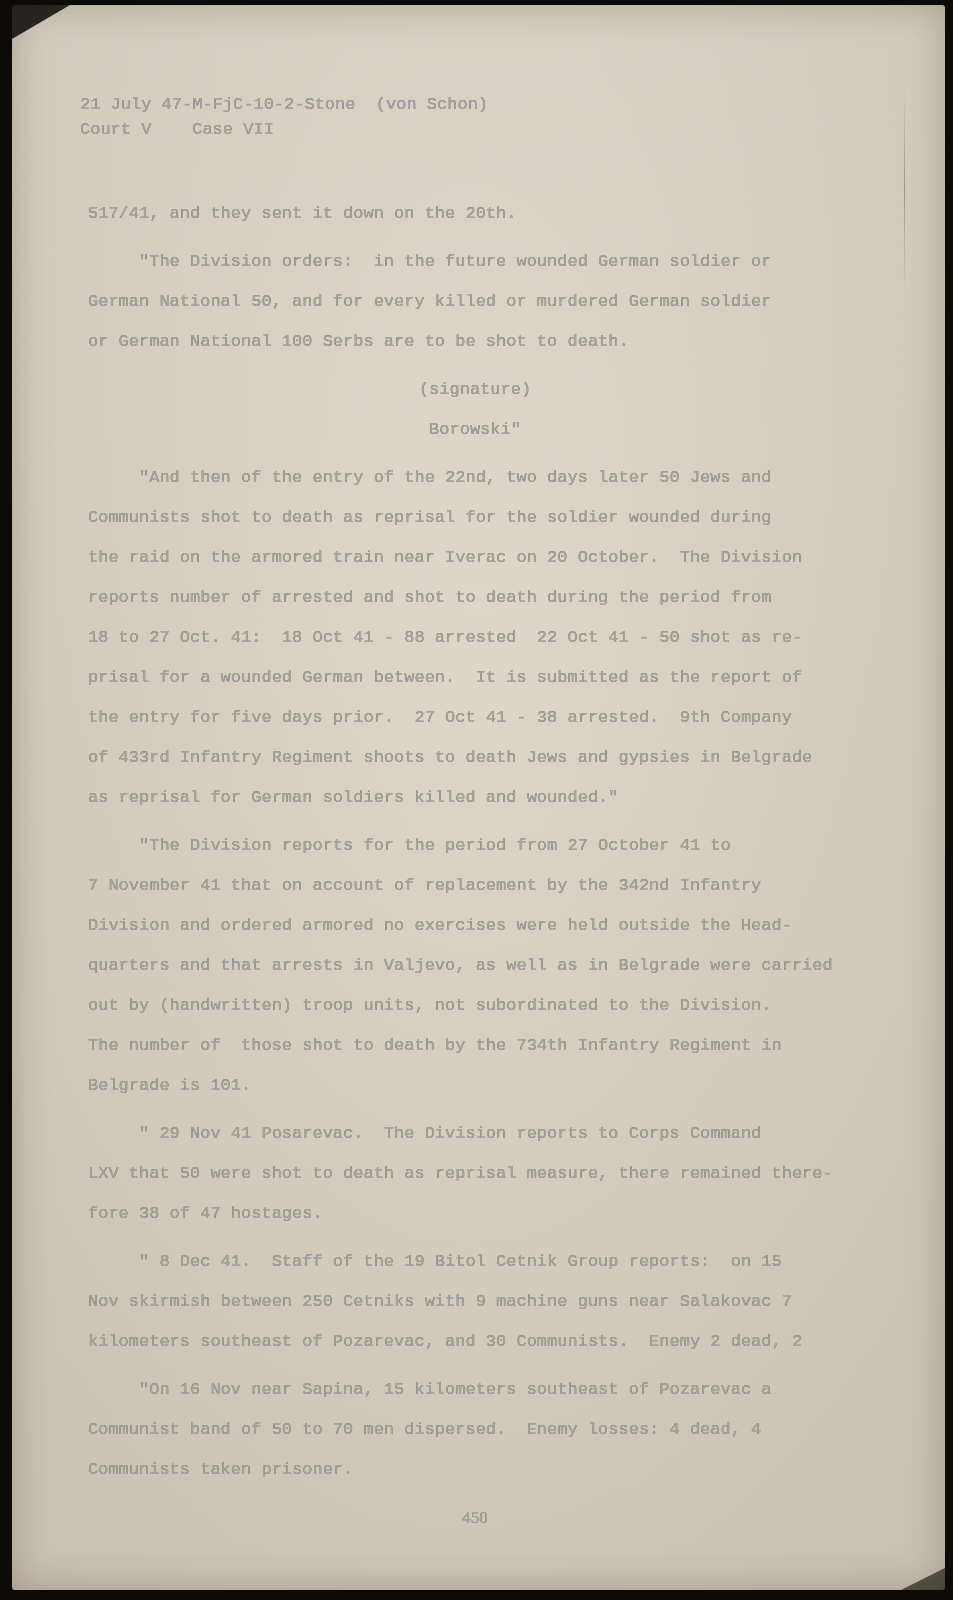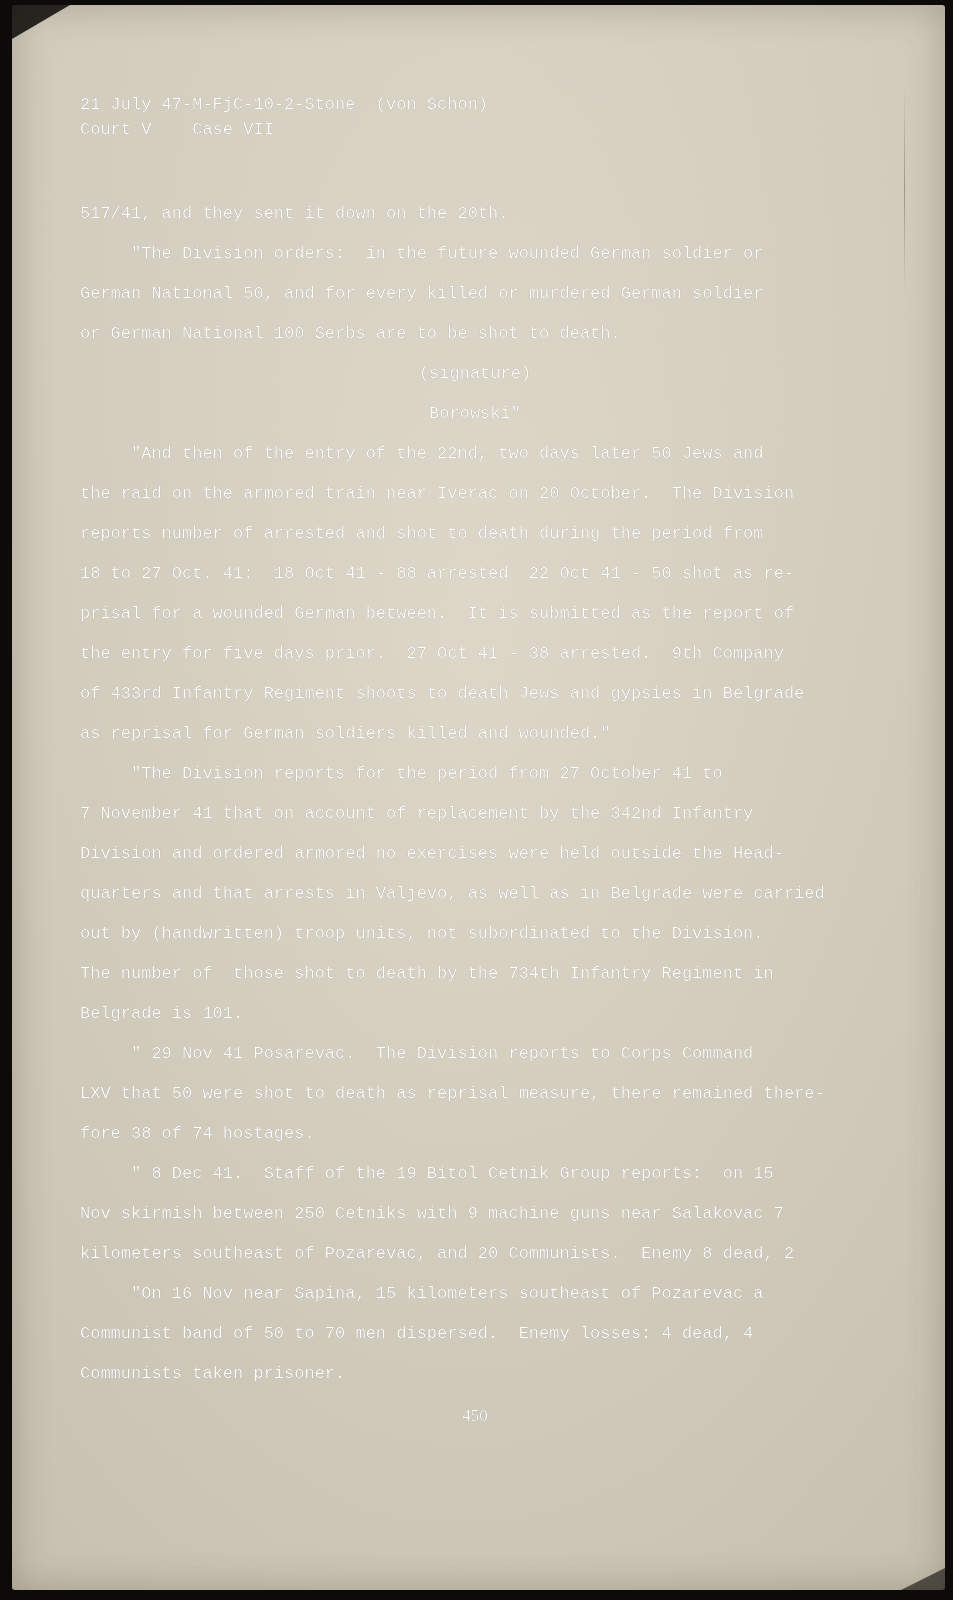--- a/index.html
+++ b/index.html
@@ -46,32 +46,32 @@
     top: 80px;
     width: 1px;
     height: 210px;
     background: linear-gradient(to bottom, rgba(60,50,35,0.0), rgba(60,50,35,0.35), rgba(60,50,35,0.0));
   }
   .content {
     position: absolute;
     left: 80px;
     top: 92px;
     width: 790px;
-    color: #ffffff;
+    color: #a3a3a3;
   }
   .doc-header .header-line {
     white-space: pre;
     font-size: 17px;
     line-height: 25px;
     text-shadow: 0 0 0.6px rgba(63,59,51,0.8);
   }
   .doc-body {
     margin-top: 52px;
   }
-  .paragraph { margin: 0; }
+  .paragraph { margin: 8px; }
   .text-line {
     white-space: pre;
     font-size: 17px;
     line-height: 40px;
     height: 40px;
     text-shadow: 0 0 0.6px rgba(63,59,51,0.8);
   }
   .paragraph.center .text-line {
     text-align: center;
   }
@@ -109,46 +109,47 @@
         <div class="text-line">     "The Division orders:  in the future wounded German soldier or</div>
         <div class="text-line">German National 50, and for every killed or murdered German soldier</div>
         <div class="text-line">or German National 100 Serbs are to be shot to death.</div>
       </div>
       <div class="paragraph center">
         <div class="text-line">(signature)</div>
         <div class="text-line">Borowski"</div>
       </div>
       <div class="paragraph">
         <div class="text-line">     "And then of the entry of the 22nd, two days later 50 Jews and</div>
+        <div class="text-line">Communists shot to death as reprisal for the soldier wounded during</div>
         <div class="text-line">the raid on the armored train near Iverac on 20 October.  The Division</div>
         <div class="text-line">reports number of arrested and shot to death during the period from</div>
         <div class="text-line">18 to 27 Oct. 41:  18 Oct 41 - 88 arrested  22 Oct 41 - 50 shot as re-</div>
         <div class="text-line">prisal for a wounded German between.  It is submitted as the report of</div>
         <div class="text-line">the entry for five days prior.  27 Oct 41 - 38 arrested.  9th Company</div>
         <div class="text-line">of 433rd Infantry Regiment shoots to death Jews and gypsies in Belgrade</div>
         <div class="text-line">as reprisal for German soldiers killed and wounded."</div>
       </div>
       <div class="paragraph">
         <div class="text-line">     "The Division reports for the period from 27 October 41 to</div>
         <div class="text-line">7 November 41 that on account of replacement by the 342nd Infantry</div>
         <div class="text-line">Division and ordered armored no exercises were held outside the Head-</div>
         <div class="text-line">quarters and that arrests in Valjevo, as well as in Belgrade were carried</div>
         <div class="text-line">out by (handwritten) troop units, not subordinated to the Division.</div>
         <div class="text-line">The number of  those shot to death by the 734th Infantry Regiment in</div>
         <div class="text-line">Belgrade is 101.</div>
       </div>
       <div class="paragraph">
         <div class="text-line">     " 29 Nov 41 Posarevac.  The Division reports to Corps Command</div>
         <div class="text-line">LXV that 50 were shot to death as reprisal measure, there remained there-</div>
-        <div class="text-line">fore 38 of 74 hostages.</div>
+        <div class="text-line">fore 38 of 47 hostages.</div>
       </div>
       <div class="paragraph">
         <div class="text-line">     " 8 Dec 41.  Staff of the 19 Bitol Cetnik Group reports:  on 15</div>
         <div class="text-line">Nov skirmish between 250 Cetniks with 9 machine guns near Salakovac 7</div>
-        <div class="text-line">kilometers southeast of Pozarevac, and 20 Communists.  Enemy 8 dead, 2</div>
+        <div class="text-line">kilometers southeast of Pozarevac, and 30 Communists.  Enemy 2 dead, 2</div>
       </div>
       <div class="paragraph">
         <div class="text-line">     "On 16 Nov near Sapina, 15 kilometers southeast of Pozarevac a</div>
         <div class="text-line">Communist band of 50 to 70 men dispersed.  Enemy losses: 4 dead, 4</div>
         <div class="text-line">Communists taken prisoner.</div>
       </div>
     </div>
 
   <div class="page-number">450</div>
 </div>

